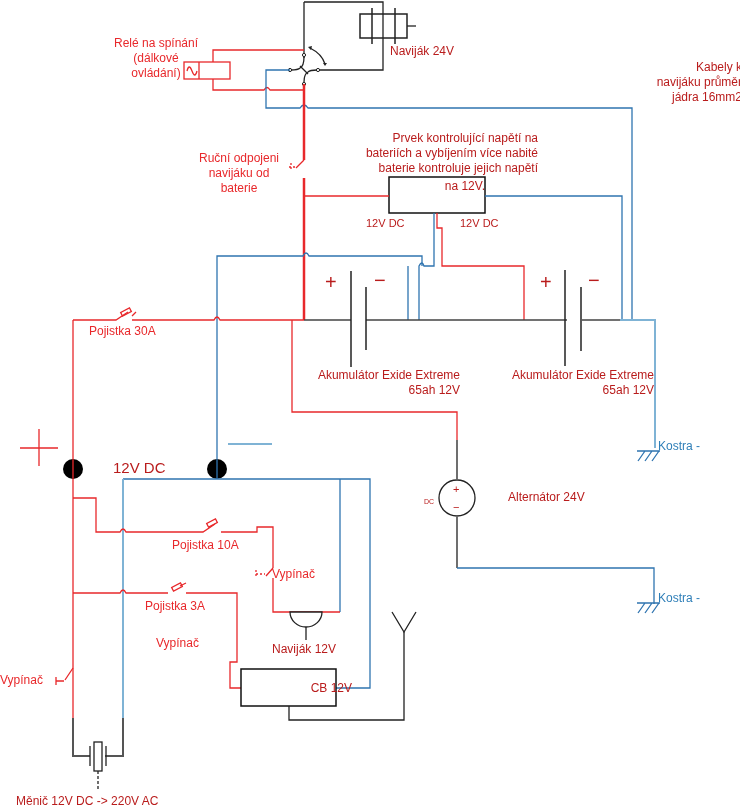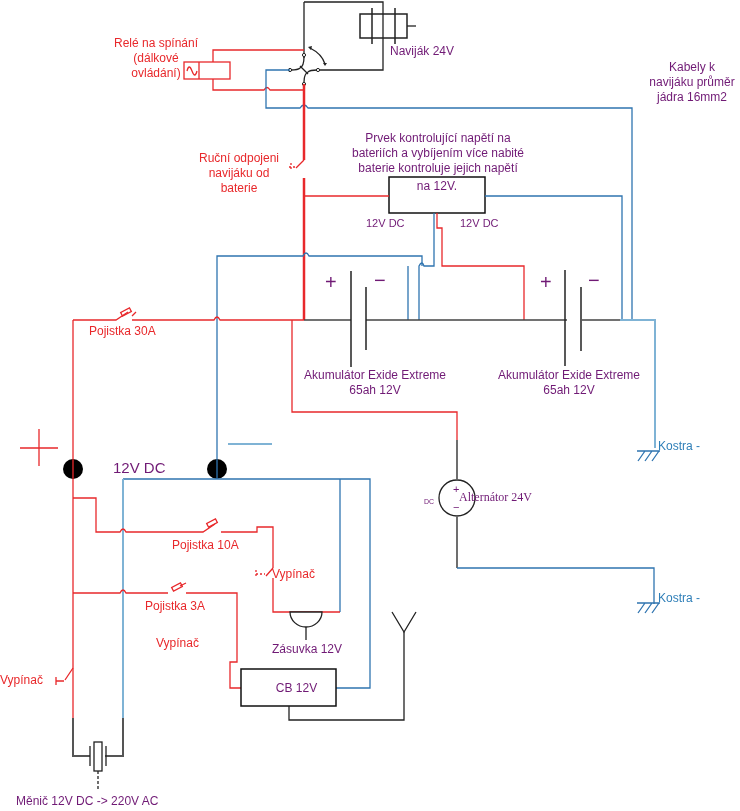--- a/index.html
+++ b/index.html
@@ -1,21 +1,21 @@
 <!DOCTYPE html>
 <html><head>
 <meta charset="utf-8">
 <style>
   html, body { margin:0; padding:0; background:#ffffff; }
   #canvas { position:relative; width:740px; height:811px; overflow:hidden; background:#fff; }
   svg { position:absolute; left:0; top:0; }
   .lbl { position:absolute; font-family:"Liberation Sans", sans-serif; font-size:12px; line-height:15px; white-space:nowrap; }
   .c { text-align:center; }
   .red { color:#e8282b;text-align:center; }
-  .blk { color:#701a75; }
+  .blk { color:#b91c1c;text-align:right; }
   .blue { color:#2f7fb8;text-align:right; }
   .big { font-size:15px; }
   .tiny { font-size:7px; }
   .w-red { stroke:#e8282b; fill:none; stroke-width:1.3; }
   .w-red-thick { stroke:#e8282b; fill:none; stroke-width:2.5; }
   .w-blue { stroke:#2f74b0; fill:none; stroke-width:1.3; }
   .w-lblue { stroke:#7fb3d5; fill:none; stroke-width:2; }
   .w-blk { stroke:#222; fill:none; stroke-width:1.3; }
   .w-gray { stroke:#555; fill:none; stroke-width:2; }
   .box { stroke:#111; fill:#fff; stroke-width:1.5; }
@@ -174,30 +174,30 @@
 <div class="lbl blk big" style="left:588px;top:273px;font-size:20px;">−</div>
 <div class="lbl blk c" style="left:484px;top:368px;width:170px;">
   <div>Akumulátor Exide Extreme</div>
   <div>65ah 12V</div>
 </div>
 
 <div class="lbl red" style="left:89px;top:324px;">Pojistka 30A</div>
 
 <div class="lbl blk big" style="left:113px;top:460px;font-size:15px;">12V DC</div>
 
-<div class="lbl blk" style="left:459px;top:490px;font-family:Liberation Serif, serif;">Alternátor 24V</div>
+<div class="lbl blk" style="left:508px;top:490px;">Alternátor 24V</div>
 <div class="lbl blk tiny" style="left:424px;top:494px;">DC</div>
 <div class="lbl blk" style="left:453px;top:482px;font-size:11px;">+</div>
 <div class="lbl blk" style="left:453px;top:500px;font-size:11px;">−</div>
 
 <div class="lbl blue" style="left:658px;top:439px;">Kostra -</div>
 <div class="lbl blue" style="left:658px;top:591px;">Kostra -</div>
 
 <div class="lbl red" style="left:172px;top:538px;">Pojistka 10A</div>
 <div class="lbl red" style="left:272px;top:567px;">Vypínač</div>
 <div class="lbl red" style="left:145px;top:599px;">Pojistka 3A</div>
 <div class="lbl red" style="left:156px;top:636px;">Vypínač</div>
-<div class="lbl blk" style="left:272px;top:642px;">Zásuvka 12V</div>
+<div class="lbl blk" style="left:272px;top:642px;">Naviják 12V</div>
 <div class="lbl blk c" style="left:241px;top:681px;width:111px;">CB 12V</div>
 
 <div class="lbl red" style="left:0px;top:673px;">Vypínač</div>
 <div class="lbl blk" style="left:16px;top:794px;">Měnič 12V DC -&gt; 220V AC</div>
 </div>
 
 </body></html>

